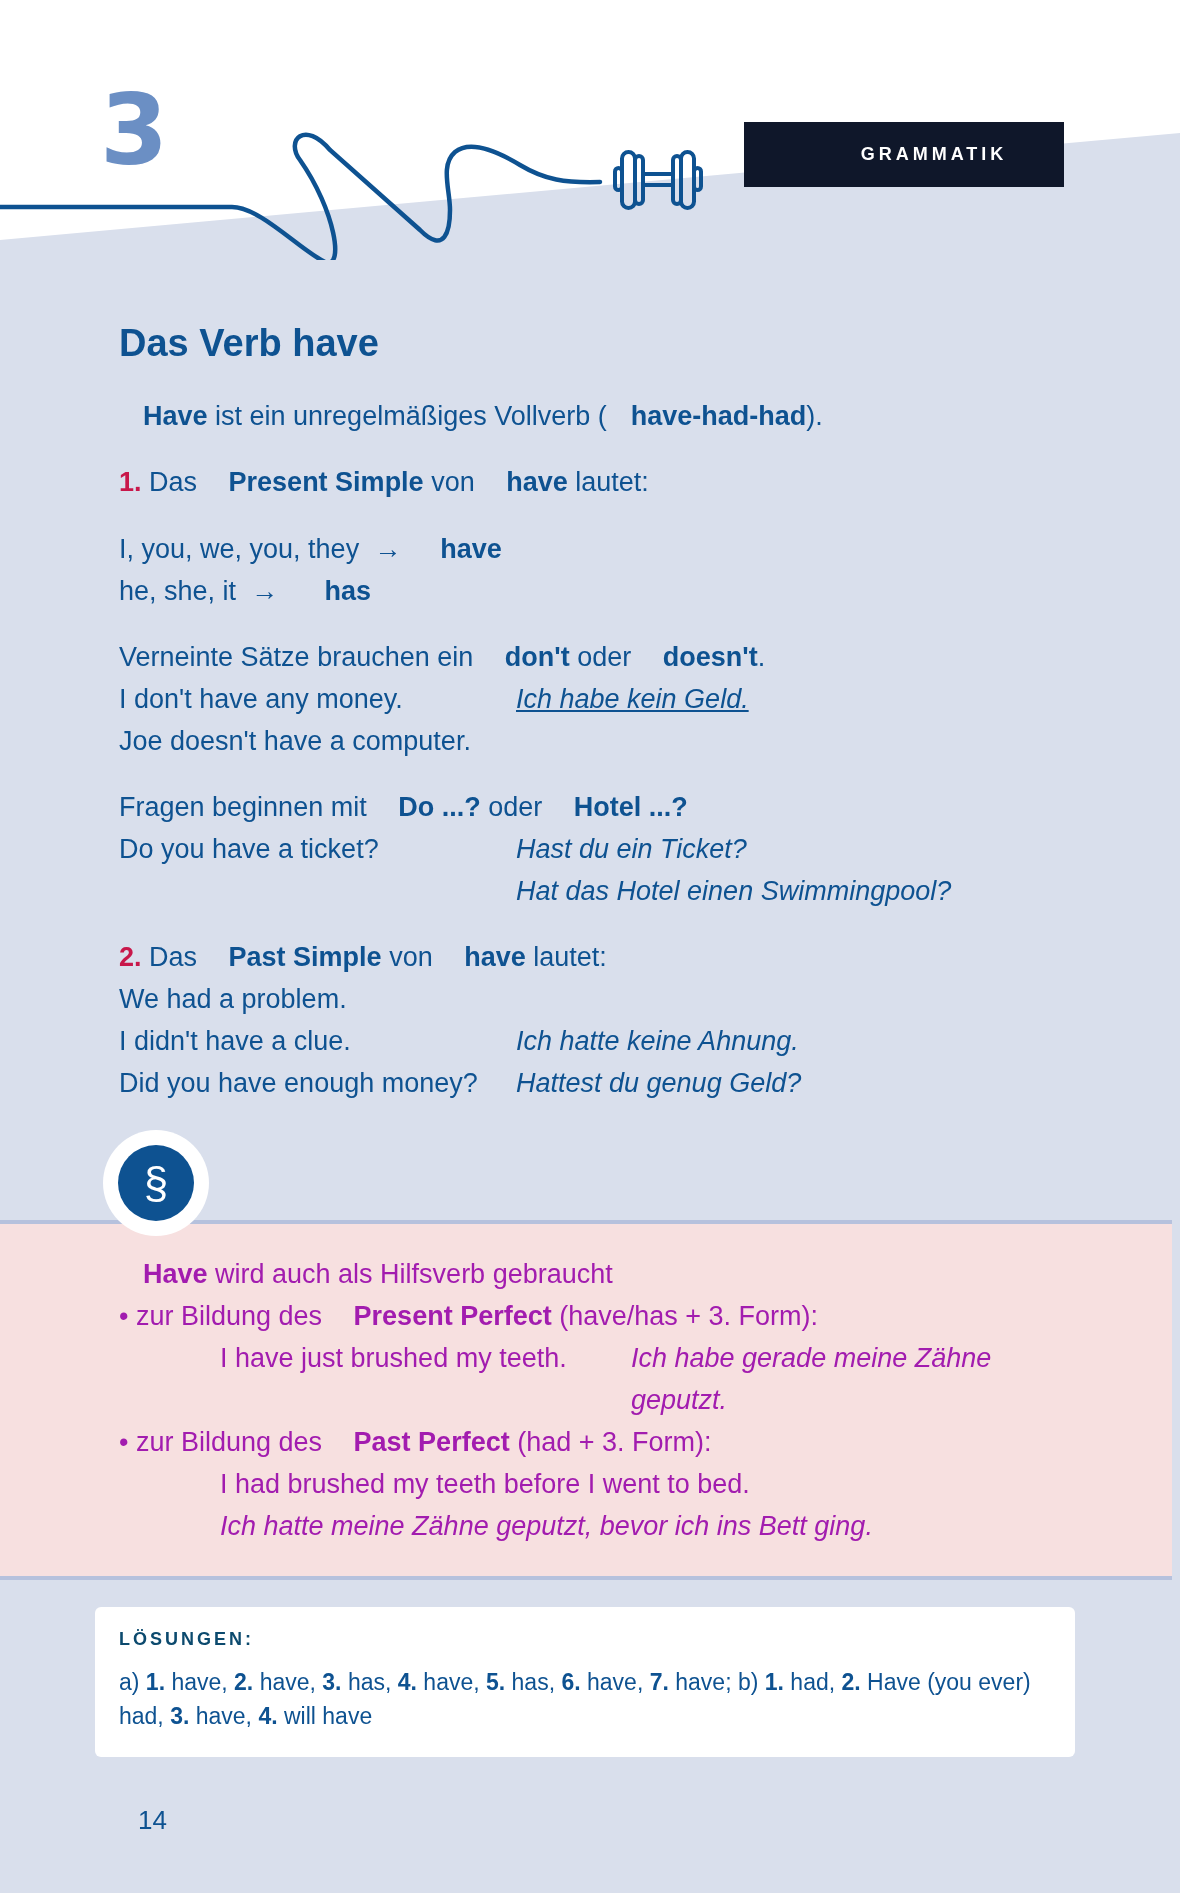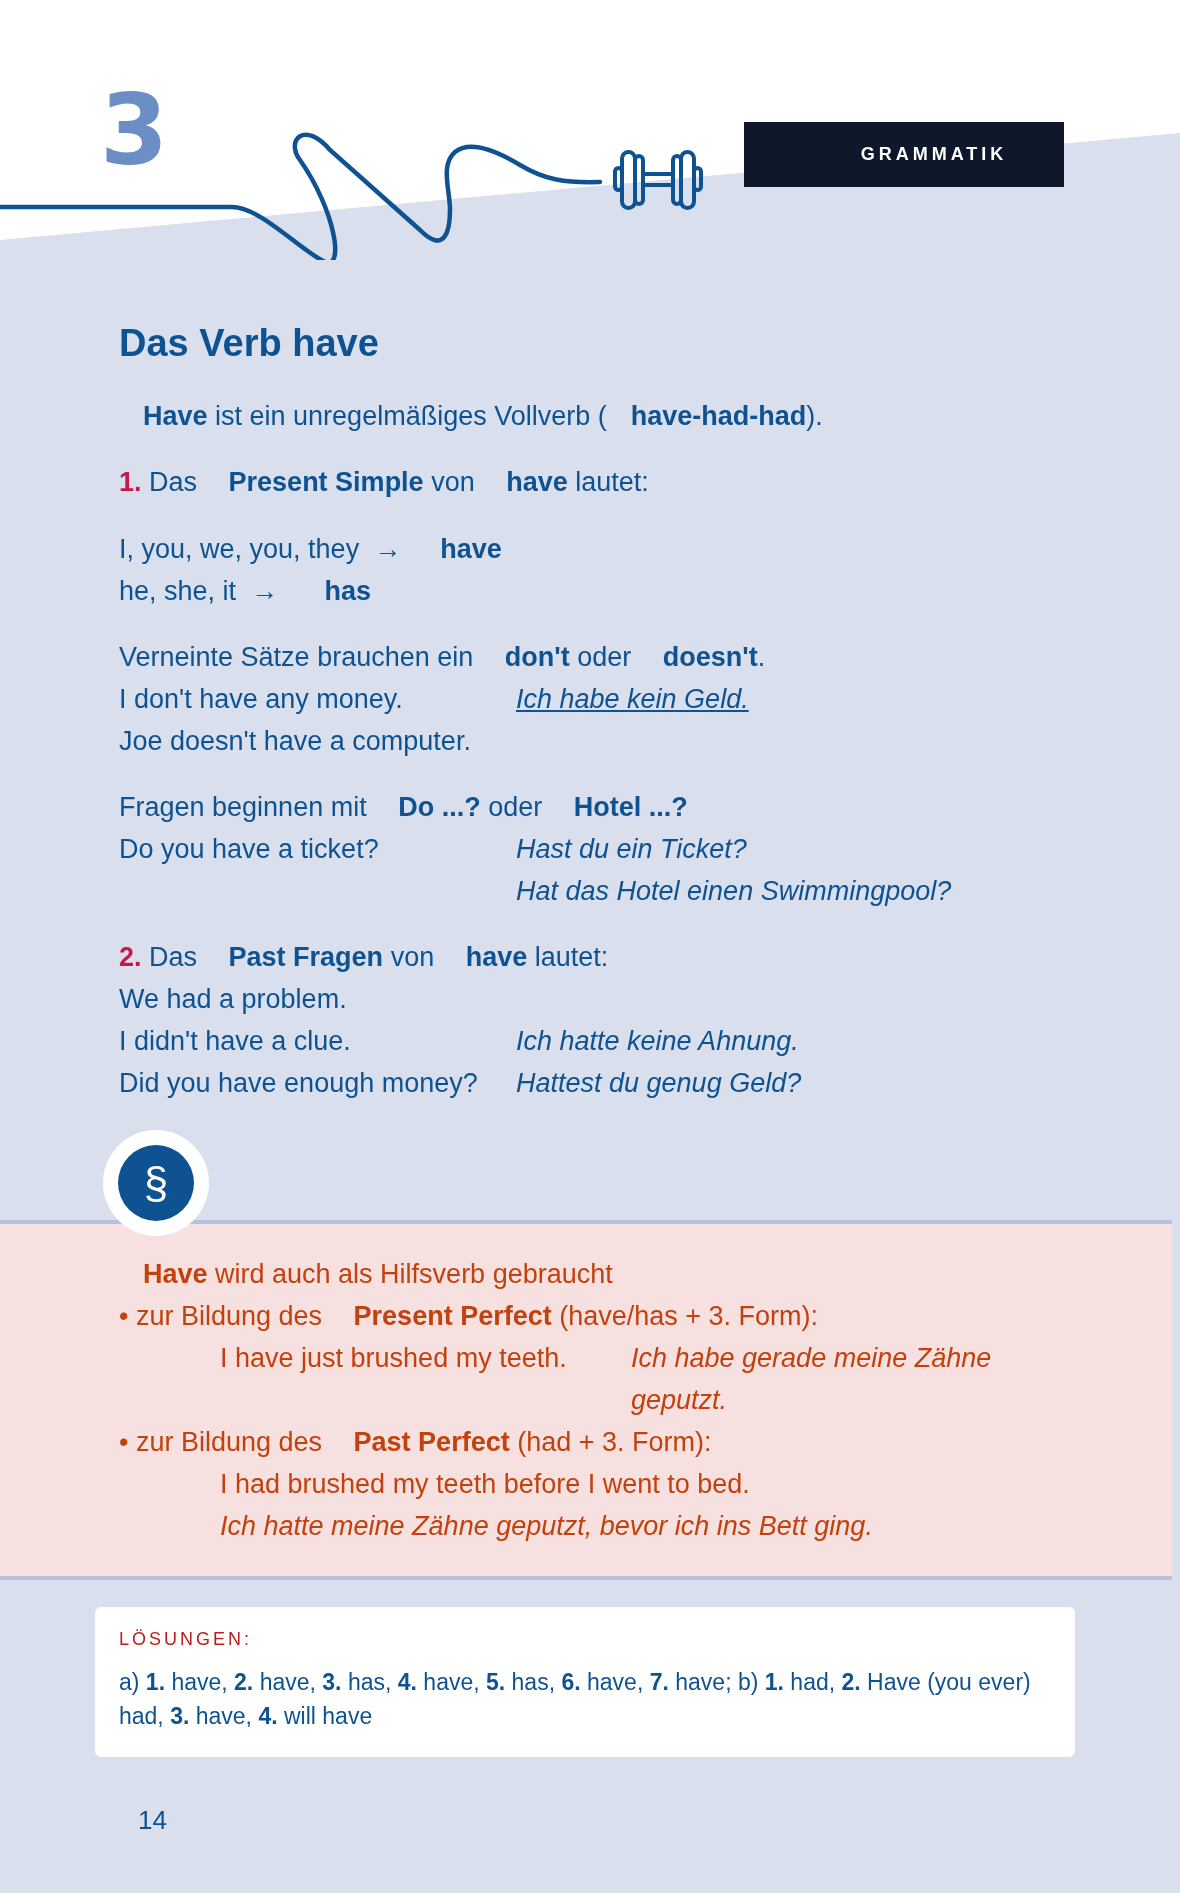--- a/index.html
+++ b/index.html
@@ -13,28 +13,28 @@
            display:flex; align-items:center; justify-content:center; }
   .badge span { padding-left:60px; }
   .art { position:absolute; left:0; top:130px; }
   .title { position:absolute; left:119px; top:322px; font-size:38px; font-weight:bold; color:#0e5291; }
   .line { position:absolute; left:119px; font-size:27px; line-height:34px; white-space:nowrap; color:#0e5291; }
   .line b { font-weight:bold;margin-left:24px; }
   .num { color:#c8174a; font-weight:bold; }
   .col2 { position:absolute; left:516px; font-style:italic; }
   .pink-band { position:absolute; left:0; top:1220px; width:1172px; height:352px; background:#f7e0e0;
                border-top:4px solid #b6c1dd; border-bottom:4px solid #b6c1dd; }
-  .pink { color:#c2410c; }
+  .pink { color:#a21caf; }
   .para-circle { position:absolute; left:103px; top:1130px; width:106px; height:106px; border-radius:50%;
                  background:#ffffff; display:flex; align-items:center; justify-content:center; z-index:3; }
   .para-circle .inner { width:76px; height:76px; border-radius:50%; background:#0e5291; color:#ffffff;
                         font-size:44px; display:flex; align-items:center; justify-content:center; }
   .solutions { position:absolute; left:95px; top:1607px; width:980px; height:150px; background:#ffffff;
                border-radius:6px; }
-  .sol-label { position:absolute; left:24px; top:22px; font-size:18px; font-weight:normal; letter-spacing:3px; color:#b91c1c; }
+  .sol-label { position:absolute; left:24px; top:22px; font-size:18px; font-weight:bold; letter-spacing:3px; color:#0c4a6e; }
   .sol-text { position:absolute; left:24px; top:58px; width:920px; font-size:23px; line-height:34px; color:#0e5291; }
   .sol-text b { font-weight:bold; }
   .page-num { position:absolute; left:138px; top:1805px; font-size:26px; color:#0e5291; }
 </style>
 </head>
 <body>
 
 <svg class="bg-diag" viewBox="0 0 1180 1893">
   <polygon points="0,240 1180,133 1180,1893 0,1893" fill="#d9dfec"></polygon>
 </svg>
@@ -90,21 +90,21 @@
 </div>
 <div class="line" style="top:832px;width:900px;">
   <span>Do you have a ticket?</span>
   <span class="col2" style="left:397px;top:0;">Hast du ein Ticket?</span>
 </div>
 <div class="line" style="top:874px;width:900px;">
   <span class="col2" style="left:397px;top:0;">Hat das Hotel einen Swimmingpool?</span>
 </div>
 
 <div class="line" style="top:940px;">
-  <span class="num">2.</span><span> Das </span><b>Past Fragen</b><span> von </span><b>have</b><span> lautet:</span>
+  <span class="num">2.</span><span> Das </span><b>Past Simple</b><span> von </span><b>have</b><span> lautet:</span>
 </div>
 <div class="line" style="top:982px;width:900px;">
   <span>We had a problem.</span>
 </div>
 <div class="line" style="top:1024px;width:900px;">
   <span>I didn't have a clue.</span>
   <span class="col2" style="left:397px;top:0;">Ich hatte keine Ahnung.</span>
 </div>
 <div class="line" style="top:1066px;width:900px;">
   <span>Did you have enough money?</span>

